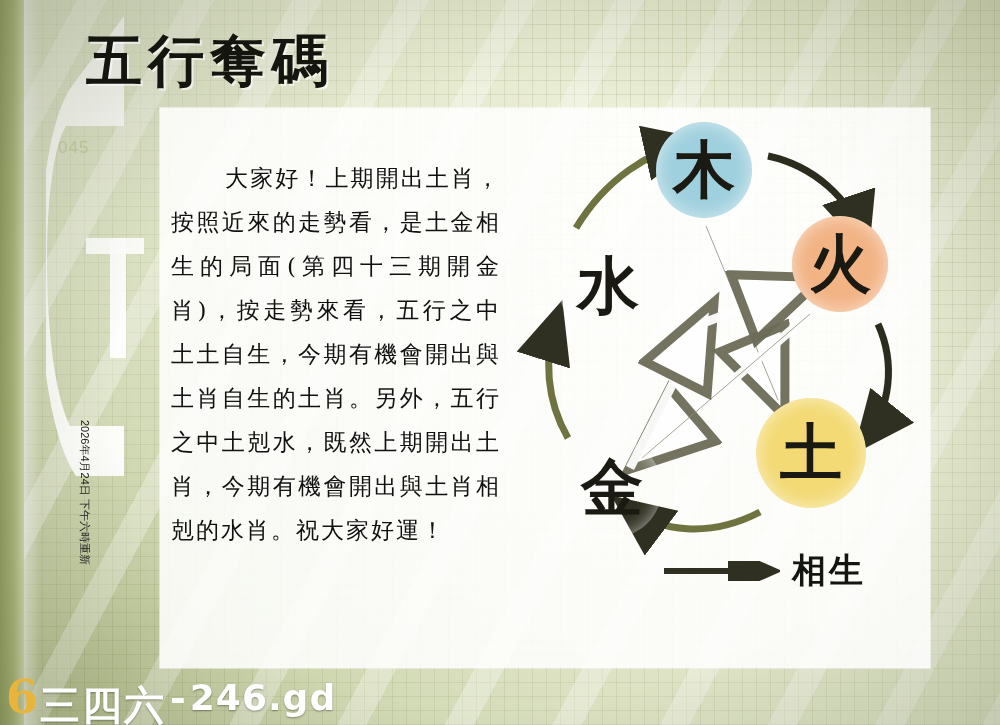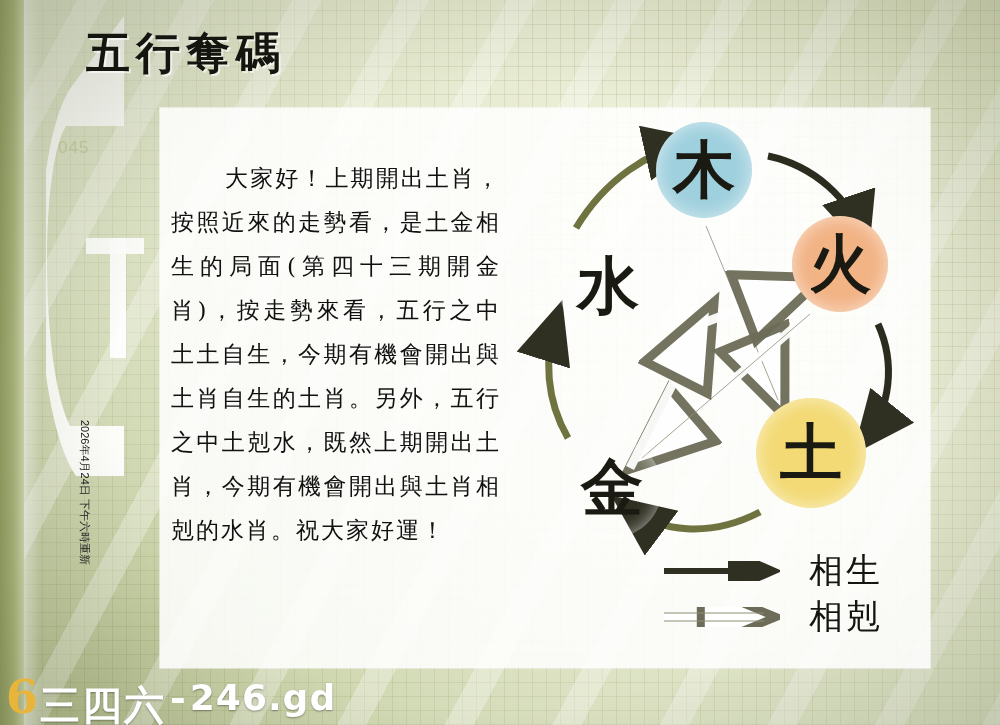--- a/index.html
+++ b/index.html
@@ -45,21 +45,21 @@
   .ribbon{
     position:absolute;left:46px;top:6px;width:120px;height:600px;
     pointer-events:none;
   }
 
   
   .title{
     position:absolute;left:86px;top:24px;
     font-family:Liberation Sans, sans-serif;
     font-weight:bold;
-    font-size:44px;
+    font-size:56px;
     letter-spacing:6px;
     color:#15150f;
     text-shadow:2px 2px 0 rgba(255,255,255,.6);
     z-index:6;
     white-space:nowrap;
   }
   .page-num{
     position:absolute;left:58px;top:138px;
     font-family:"Liberation Sans", sans-serif;
     font-size:17px;color:#b9c095;letter-spacing:1px;
@@ -105,21 +105,21 @@
   .c-fire{left:282px;top:108px;width:96px;height:96px;background:#f2b385;}
   .c-earth{left:246px;top:290px;width:110px;height:110px;background:#f3da75;}
   .c-metal{left:52px;top:330px;width:100px;height:100px;background:transparent;}
   .c-water{left:48px;top:128px;width:100px;height:100px;background:transparent;}
 
   .legend{
     position:absolute;left:150px;top:440px;width:260px;
     font-family:"DejaVu Serif", serif;font-size:34px;color:#141410;
   }
   .legend-row{display:flex;align-items:center;height:46px;}
-  .legend-label{margin-left:29px;letter-spacing:3px;}
+  .legend-label{margin-left:12px;letter-spacing:3px;font-weight:bold;}
 
   
   .footer{
     position:absolute;left:0;bottom:0;width:100%;height:56px;
     display:flex;align-items:center;
     z-index:8;
   }
   .logo-6{
     margin-left:6px;
     font-family:"DejaVu Serif", serif;font-size:46px;font-weight:bold;
@@ -215,33 +215,20 @@
           <svg width="120" height="20">
             <defs>
                   <marker id="lgA" markerWidth="10" markerHeight="10" refX="6" refY="4" orient="auto">
                     <path d="M0 0 L9 4 L0 8 z" fill="#2f2f22"></path>
                   </marker>
                 </defs>
             <line x1="4" y1="10" x2="104" y2="10" stroke="#2f2f22" stroke-width="6" marker-end="url(#lgA)"></line>
           </svg>
           <span class="legend-label">相生</span>
         </div>
-        <div class="legend-row">
-          <svg width="120" height="20">
-            <defs>
-                  <marker id="lgB" markerWidth="12" markerHeight="12" refX="8" refY="4.5" orient="auto">
-                    <path d="M0.6 0.6 L10 4.5 L0.6 8.4 z" fill="#ffffff" stroke="#6c6c58" stroke-width="1"></path>
-                  </marker>
-                </defs>
-            <line x1="4" y1="10" x2="100" y2="10" stroke="#ffffff" stroke-width="8" marker-end="url(#lgB)"></line>
-            <line x1="4" y1="6" x2="104" y2="6" stroke="#8d8d74" stroke-width="1"></line>
-            <line x1="4" y1="14" x2="104" y2="14" stroke="#8d8d74" stroke-width="1"></line>
-          </svg>
-          <span class="legend-label">相剋</span>
-        </div>
       </div>
 
     </div>
    </div>
   </div>
 
   <div class="footer">
     <span class="logo-6">6</span>
     <span class="wm-cn">三四六</span>
     <span class="wm-dash">-</span>

